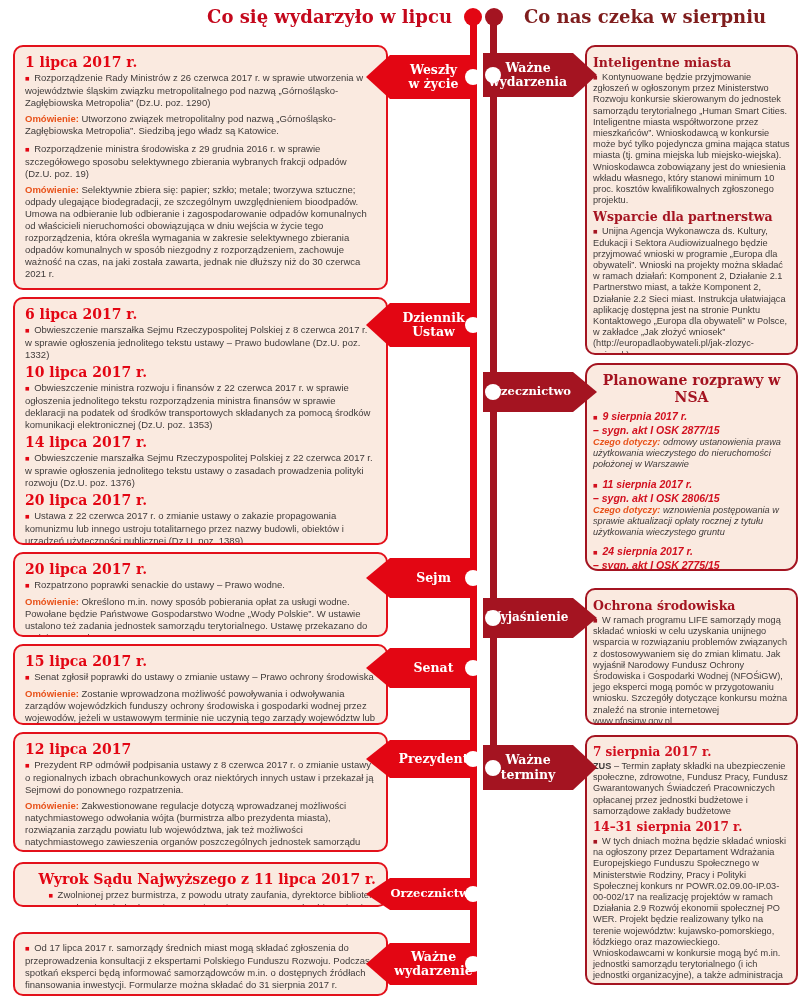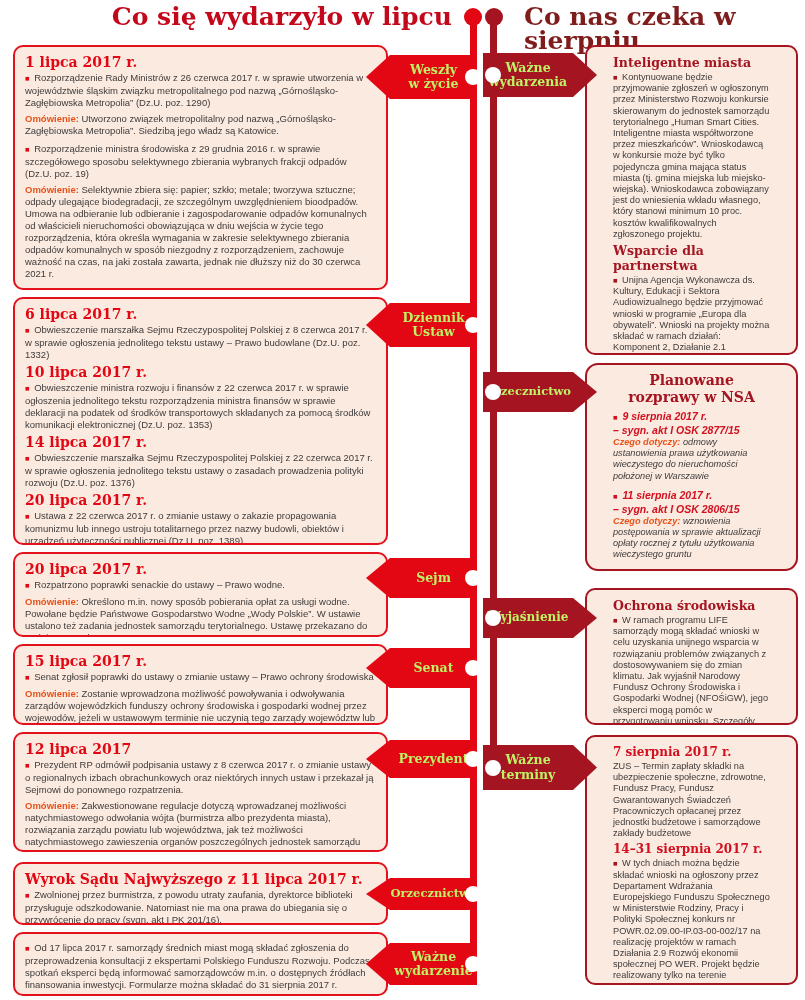--- a/index.html
+++ b/index.html
@@ -1,50 +1,50 @@
 <!DOCTYPE html>
 <html><head>
 <meta charset="utf-8">
 <style>
   html,body{margin:0;padding:0;background:#fff;}
   .page{position:relative;width:805px;height:1000px;background:#fff;overflow:hidden;
         font-family:"Liberation Sans",sans-serif;color:#3f3b3a;}
   
-  .ht{position:absolute;top:5px;font-family:"DejaVu Serif",serif;font-weight:bold;font-size:25px;line-height:24px;}
+  .ht{position:absolute;top:5px;font-family:"DejaVu Serif",serif;font-weight:bold;font-size:18px;line-height:24px;}
   .ht-left{left:0;width:452px;text-align:right;color:#c4081c;}
   .ht-right{left:524px;color:#7f1d1d;}
   .hdot{position:absolute;top:8px;width:18px;height:18px;border-radius:50%;z-index:2;}
   .hdot-l{left:464px;background:#e30613;}
   .hdot-r{left:485px;background:#a41421;}
   .vl{position:absolute;width:7px;z-index:1;}
   .vl-l{left:470px;top:17px;height:968px;background:#e30613;}
   .vl-r{left:490px;top:17px;height:773px;background:#a41421;}
   
   .box{position:absolute;box-sizing:border-box;background:#faeae0;border-radius:10px;overflow:hidden;}
   .lbox{left:13px;width:375px;border:2px solid #e3111b;padding:4px 10px 14px;font-size:9.5px;line-height:12px;}
-  .rbox{left:585px;width:213px;border:2px solid #a41421;padding:5px 26px 5px;font-size:9.2px;line-height:11.2px;}
+  .rbox{left:585px;width:213px;border:2px solid #a41421;padding:5px 6px 5px;font-size:9.2px;line-height:11.2px;}
   .ldate{font-family:"DejaVu Serif",serif;font-weight:bold;color:#e30613;font-size:14px;line-height:16px;margin:3px 0 2px;}
   .item{margin:0 0 3px;}
   .om{margin:4px 0 6px;}
   .omlab{color:#e8521a;font-weight:bold;}
   .sq{color:#e30613;font-size:7.5px;margin-right:2px;}
   .rbox .sq{color:#a41421;}
   .rhead{font-family:"DejaVu Serif",serif;font-weight:bold;color:#a41421;font-size:12.5px;line-height:15px;margin:3px 0 2px;}
   .rtitle{font-family:"DejaVu Serif",serif;font-weight:bold;color:#a41421;font-size:14px;line-height:17px;margin:2px 0 4px;text-align:center;}
   .rdate{font-family:"DejaVu Serif",serif;font-weight:bold;color:#d2101f;font-size:12px;line-height:15px;margin:3px 0 1px;}
   .case{margin:0 0 7px;font-style:italic;}
   .case-head{margin:0;color:#d2101f;font-weight:bold;font-size:10.5px;line-height:13px;}
   .case-head .sq{color:#d2101f;}
   .czego{margin:0;}
-  .zus{font-weight:normal;color:#3f3b3a;text-align:right;}
+  .zus{font-weight:bold;color:#3f3b3a;text-align:right;}
   
   .lban{position:absolute;left:366px;width:111px;display:flex;z-index:3;}
   .rban{position:absolute;left:483px;width:114px;display:flex;z-index:3;}
   .bar{flex:1;display:flex;align-items:center;justify-content:center;text-align:center;
-       color:#bef264;font-family:"DejaVu Serif",serif;font-weight:bold;font-size:12.5px;line-height:1.15;white-space:pre-line;}
+       color:#ffffff;font-family:"DejaVu Serif",serif;font-weight:bold;font-size:12.5px;line-height:1.15;white-space:pre-line;}
   .lban .bar{background:#e30613;}
   .rban .bar{background:#a41421;}
   .tri{width:24px;}
   .lban .tri{background:#e30613;clip-path:polygon(100% 0,100% 100%,0 50%);}
   .rban .tri{background:#a41421;clip-path:polygon(0 0,100% 50%,0 100%);}
   .circ{position:absolute;top:50%;transform:translateY(-50%);width:16px;height:16px;background:#fff;border-radius:50%;z-index:5;}
   .lban .circ{left:99px;}
   .rban .circ{left:2px;}
 </style>
 </head>
@@ -92,21 +92,21 @@
     <p class="item"><span class="sq">■</span> <span>Senat zgłosił poprawki do ustawy o zmianie ustawy – Prawo ochrony środowiska</span></p>
     <p class="om"><span class="omlab">Omówienie:</span> <span>Zostanie wprowadzona możliwość powoływania i odwoływania zarządów wojewódzkich funduszy ochrony środowiska i gospodarki wodnej przez wojewodów, jeżeli w ustawowym terminie nie uczynią tego zarządy województw lub rady nadzorcze wojewódzkich funduszy.</span></p>
   </section>
 
   <section class="box lbox" style="top:732px;height:120px;">
     <h3 class="ldate">12 lipca 2017</h3>
     <p class="item"><span class="sq">■</span> <span>Prezydent RP odmówił podpisania ustawy z 8 czerwca 2017 r. o zmianie ustawy o regionalnych izbach obrachunkowych oraz niektórych innych ustaw i przekazał ją Sejmowi do ponownego rozpatrzenia.</span></p>
     <p class="om"><span class="omlab">Omówienie:</span> <span>Zakwestionowane regulacje dotyczą wprowadzanej możliwości natychmiastowego odwołania wójta (burmistrza albo prezydenta miasta), rozwiązania zarządu powiatu lub województwa, jak też możliwości natychmiastowego zawieszenia organów poszczególnych jednostek samorządu terytorialnego, w tym rady gminy, rady powiatu i sejmiku województwa, w związku z negatywną opinią regionalnej izby obrachunkowej w sprawie programu postępowania naprawczego.</span></p>
   </section>
 
-  <section class="box lbox" style="top:862px;height:63px;">
+  <section class="box lbox" style="top:862px;height:45px;text-align:right;">
     <h3 class="ldate">Wyrok Sądu Najwyższego z 11 lipca 2017 r.</h3>
     <p class="item"><span class="sq">■</span> <span>Zwolnionej przez burmistrza, z powodu utraty zaufania, dyrektorce biblioteki przysługuje odszkodowanie. Natomiast nie ma ona prawa do ubiegania się o przywrócenie do pracy (sygn. akt I PK 201/16).</span></p>
   </section>
 
   <section class="box lbox" style="top:932px;height:64px;">
     <p class="item" style="margin-top:4px;"><span class="sq">■</span> <span>Od 17 lipca 2017 r. samorządy średnich miast mogą składać zgłoszenia do przeprowadzenia konsultacji z ekspertami Polskiego Funduszu Rozwoju. Podczas spotkań eksperci będą informować samorządowców m.in. o dostępnych źródłach finansowania inwestycji. Formularze można składać do 31 sierpnia 2017 r.</span></p>
   </section>
 
   <section class="box rbox" style="top:45px;height:310px;">
     <h3 class="rhead">Inteligentne miasta</h3>

